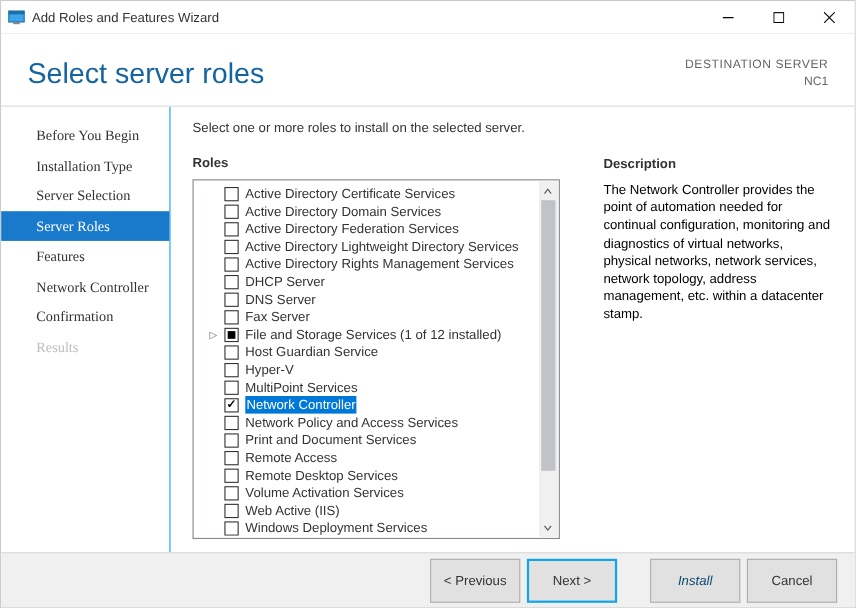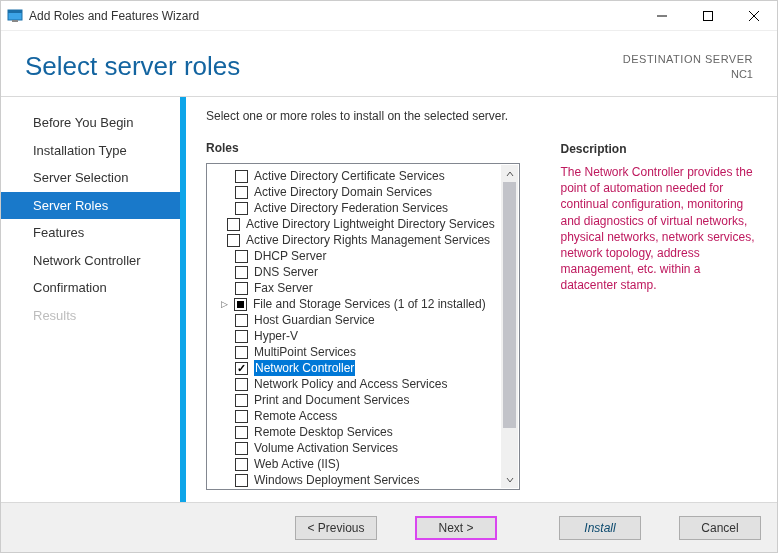--- a/index.html
+++ b/index.html
@@ -50,23 +50,24 @@
 
   
   .body {
     flex: 1;
     display: flex;
     overflow: hidden;
   }
 
   
   .sidebar {
-    width: 185px;
+    width: 154px;
     padding-top: 12px;
-    border-right: 6px solid #0ea5e9;
+    border-right: 1px solid #0ea5e9;
+    font-family: Liberation Serif, serif;
   }
   .step {
     padding: 4px 0 4px 32px;
     font-size: 13px;
     color: #333;
     cursor: pointer;
     line-height: 1.5;
   }
   .step.active {
     background: #1979ca;
@@ -139,45 +140,44 @@
     font-weight: bold;
     color: #000;
   }
   .cb.partial::after {
     content: "";
     width: 7px; height: 7px;
     background: #000;
   }
   .role-label.sel { background: #0078d7; color: #fff; padding: 0 1px; }
 
-  .desc-text { font-size: 12px; color: #be185d; line-height: 1.35; }
+  .desc-text { font-size: 12px; color: #000000; line-height: 1.35; }
 
   
   .footer {
     border-top: 1px solid #d9d9d9;
     background: #f0f0f0;
     height: 50px;
     display: flex;
     align-items: center;
     justify-content: flex-end;
     padding: 0 16px;
     gap: 6px;
   }
   .btn {
     min-width: 82px;
-    height: 24px;
+    height: 40px;
     border: 1px solid #adadad;
     background: #e1e1e1;
     font-size: 12px;
     display:flex; align-items:center; justify-content:center;
     padding: 0 10px;
     cursor: pointer;
-    margin-left: 32px;
-  }
-  .btn.default { border: 2px solid #d946ef; background:#e1e1e1; }
+  }
+  .btn.default { border: 2px solid #0ea5e9; background:#e1e1e1; }
   .btn.disabled { color:#0c4a6e; cursor: default; font-style: italic; }
   .footer-gap { width: 18px; }
 </style>
 </head>
 <body>
 
 <div class="window">
 
   <div class="titlebar">
     <span class="titlebar-icon">

